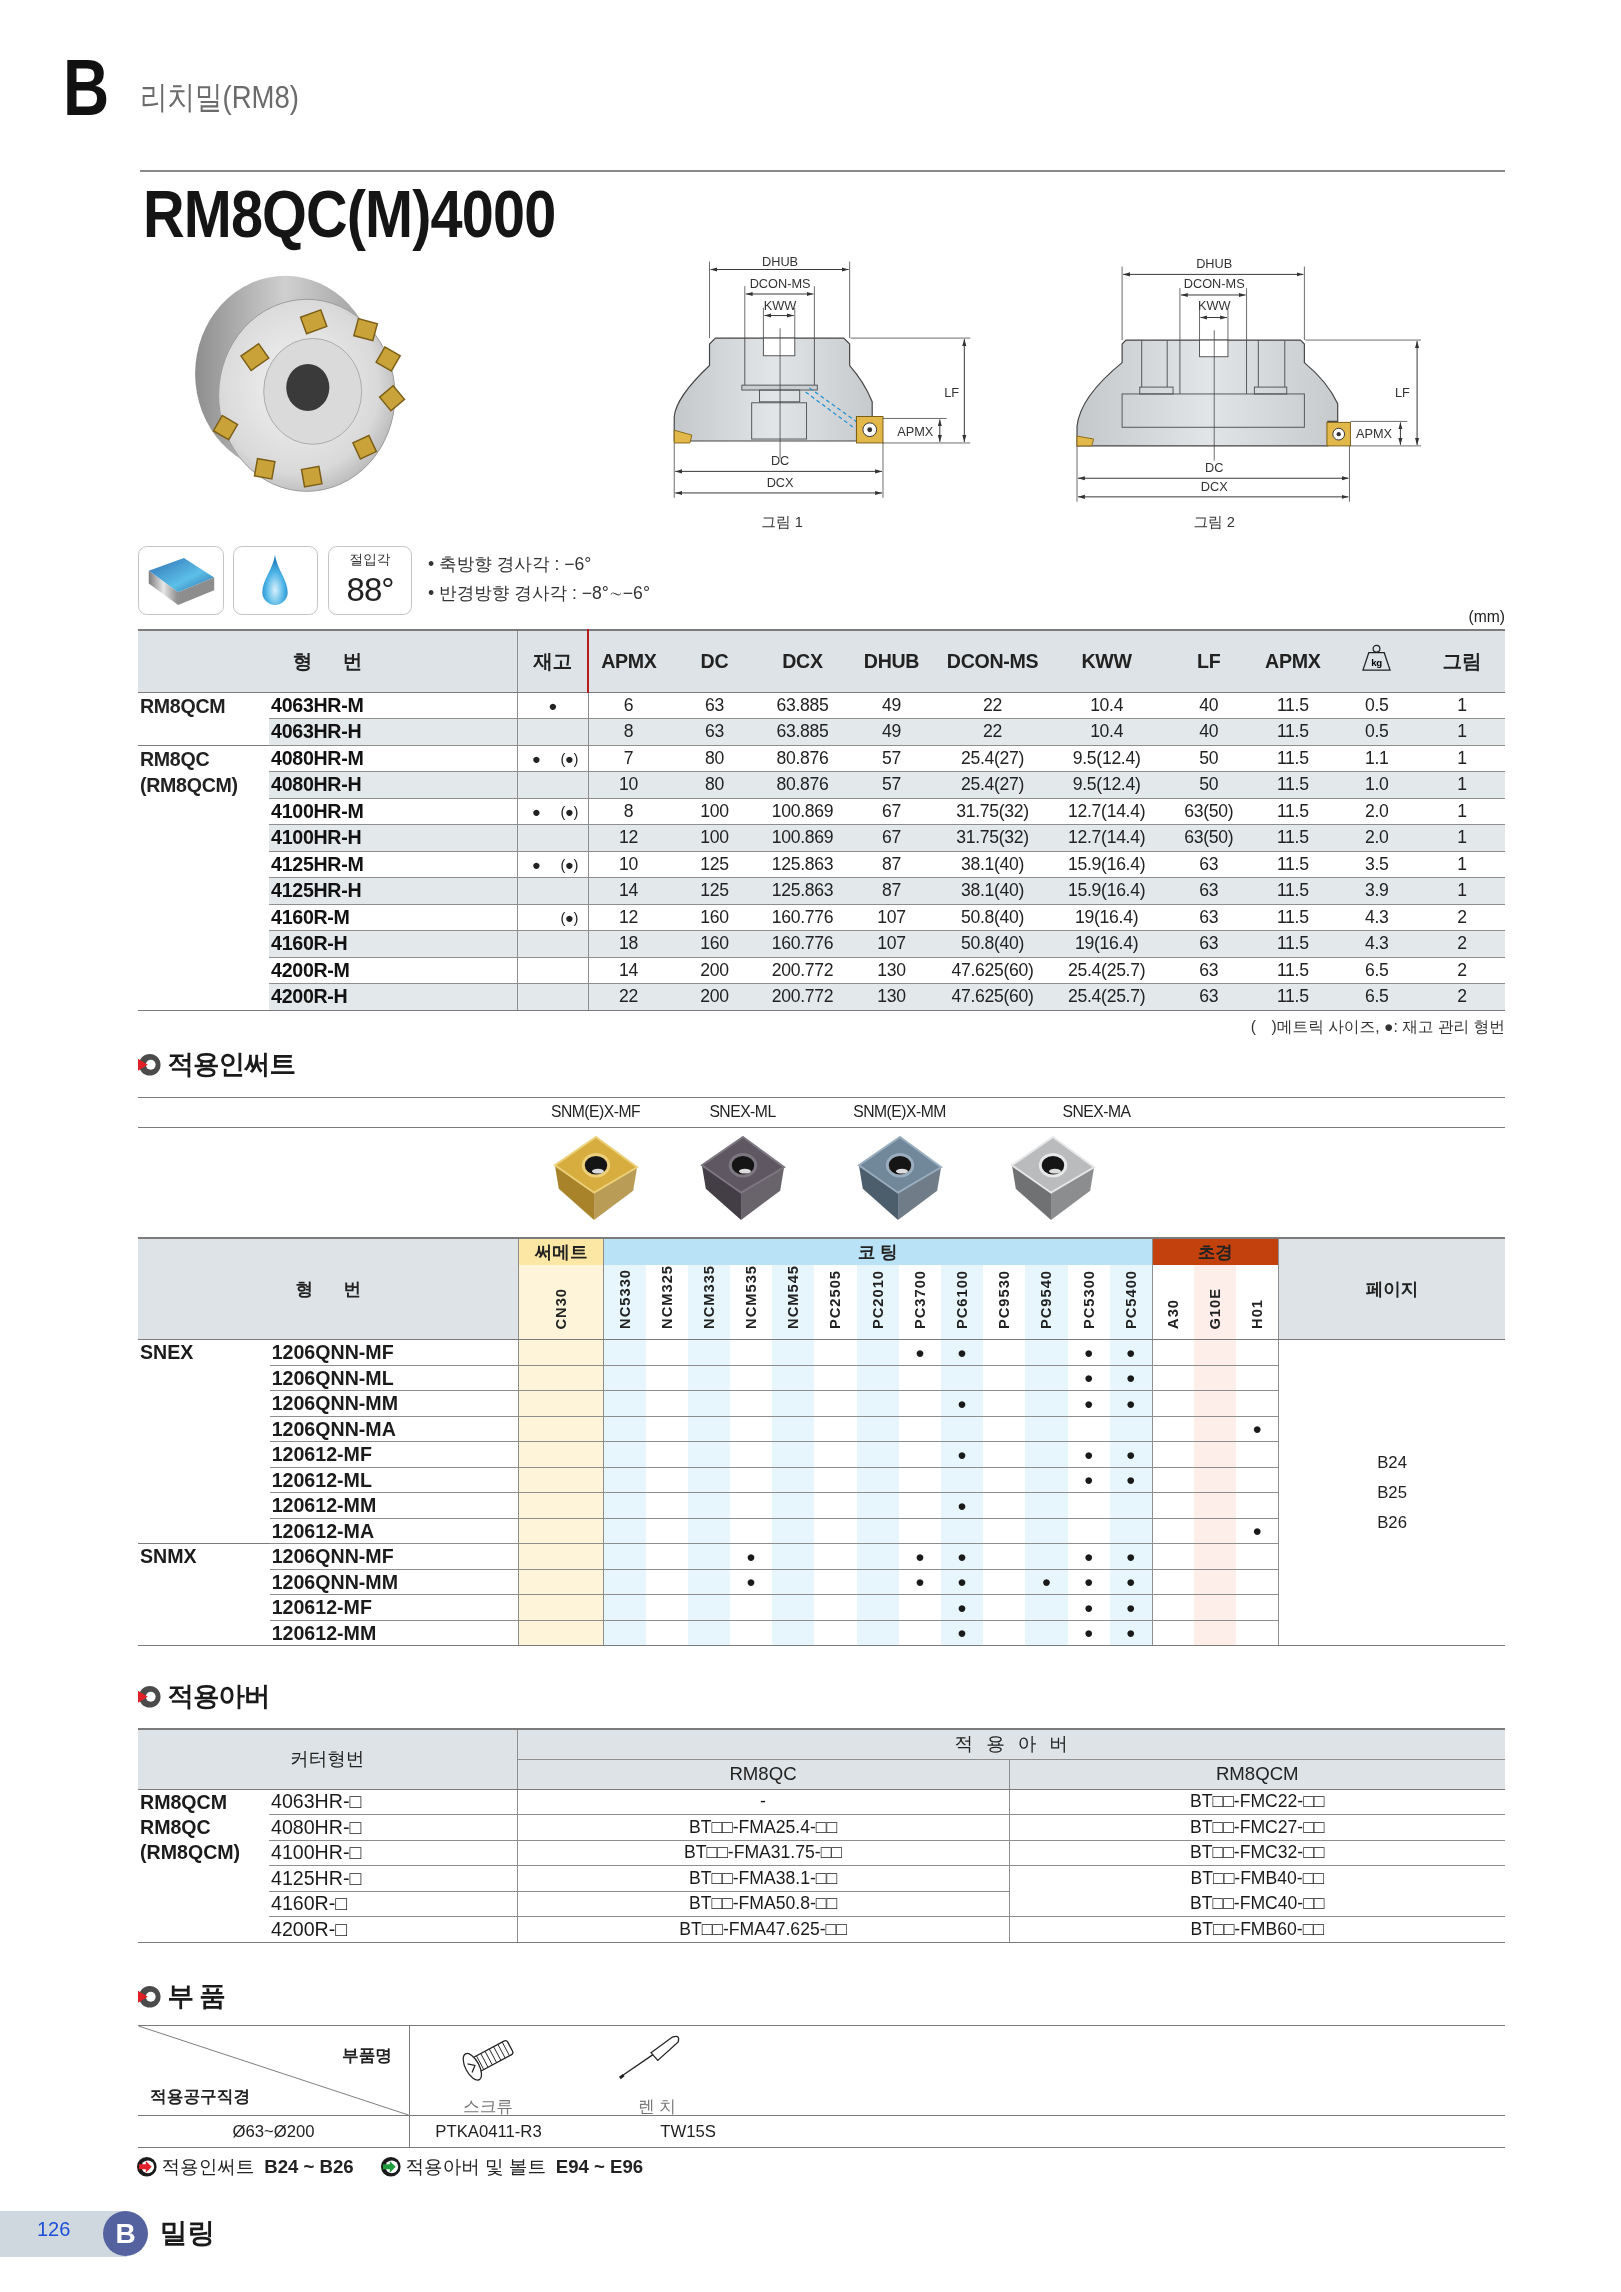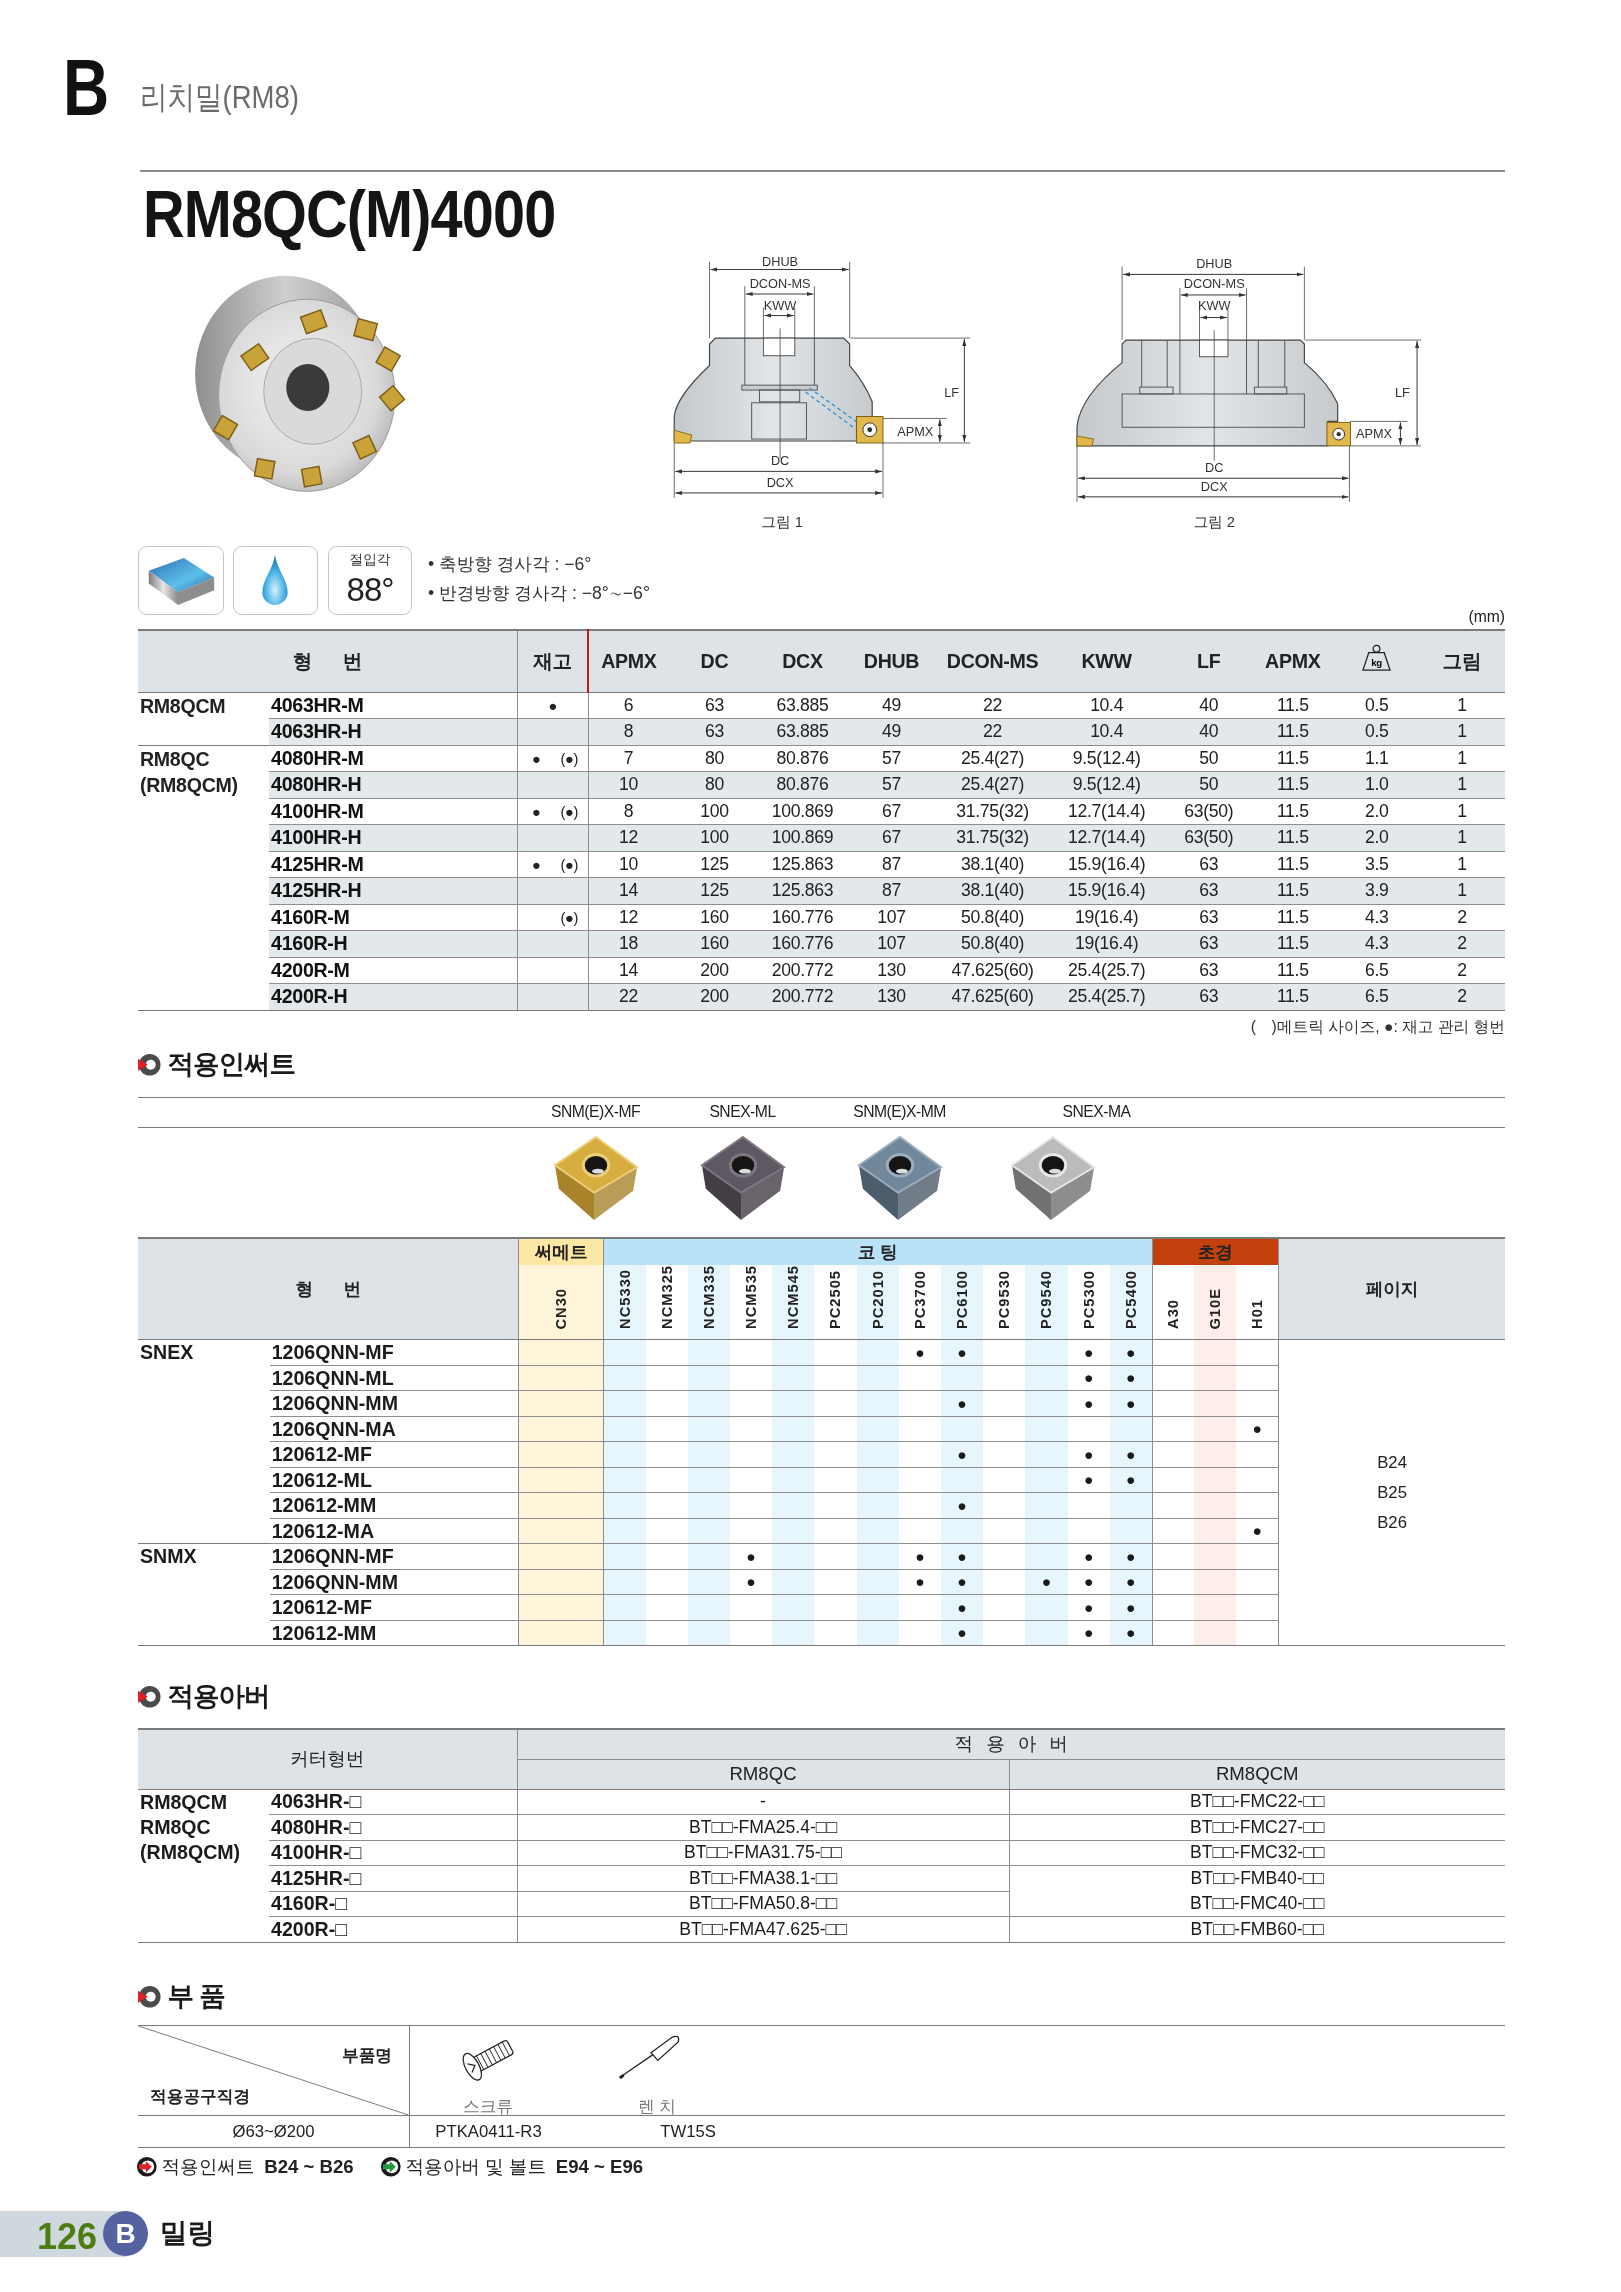--- a/index.html
+++ b/index.html
@@ -54,31 +54,31 @@
 .dot{font-size:15.7px;line-height:1;color:#1a1a1a}
 #arbor-table{left:138px;top:1728px;width:1367px}
 #arbor-table th{background:var(--table-header,#dde3e7);font-weight:normal;font-size:18.6px;color:#222;padding:0}
 #arbor-table tr.h1 th{height:30px;border-top:2px solid #7b7b7b}
 #arbor-table tr.h2 th{height:30px;border-bottom:1.5px solid #7b7b7b;border-top:1px solid #8e8e8e}
 #arbor-table th.rs{border-bottom:1.5px solid #7b7b7b}
 #arbor-table .vl{border-left:1px solid #8e8e8e}
 #arbor-table th.sp{word-spacing:7.8px}
 #arbor-table td{height:25.5px;padding:0;font-size:17.6px;white-space:nowrap}
 #arbor-table td.grp{font-weight:bold;font-size:19.6px;padding-left:2px}
-#arbor-table td.mdl{font-weight:bold;font-size:19.6px;padding-left:2px;border-bottom:1px solid #8e8e8e}
+#arbor-table td.mdl{font-weight:normal;font-size:19.6px;padding-left:2px;border-bottom:1px solid #8e8e8e}
 #arbor-table td.a1{text-align:center;border-bottom:1px solid #8e8e8e;border-left:1px solid #8e8e8e;border-right:1px solid #8e8e8e}
 #arbor-table td.a2{text-align:center;border-bottom:1px solid #8e8e8e}
 #arbor-table tbody tr:nth-child(4) td.a2{border-bottom:none}
 #arbor-table tbody tr:last-child td{border-bottom:1.5px solid #7b7b7b}
 #parts-vline{left:409px;top:2026px;height:121px;border-left:1px solid #7b7b7b}
 .parts-txt{font-size:16.7px;color:#222;white-space:nowrap}
 .ref{top:2154px;display:flex;align-items:center;gap:3.9px;font-size:18.6px;color:#222;white-space:nowrap}
 .ref b{font-weight:bold;margin-left:5.9px}
 #footer-bar{left:0;top:2211px;width:127px;height:46px;background:var(--footer-bar,#cfd8de)}
-#footer-page{left:37px;top:2219px;font-size:36px;font-weight:bold;line-height:1;color:#4d7c0f}
+#footer-page{left:37px;top:2219px;font-size:20px;font-weight:normal;line-height:1;color:#1d4ed8}
 #footer-badge{left:103px;top:2211px;width:45px;height:45px;border-radius:50%;background:var(--footer-badge,#5462a0);color:#fff;font-size:28px;font-weight:bold;text-align:center;line-height:45px}
 #footer-name{left:160px;top:2219px;font-size:27.4px;font-weight:bold;line-height:1;color:#1a1a1a}
 </style>
 </head>
 <body>
 
 <div id="sec-letter" class="abs">B</div>
 <div id="sec-title" class="abs">리치밀(RM8)</div>
 <div id="top-rule" class="abs"></div>
 <div id="product-title" class="abs">RM8QC(M)4000</div>

